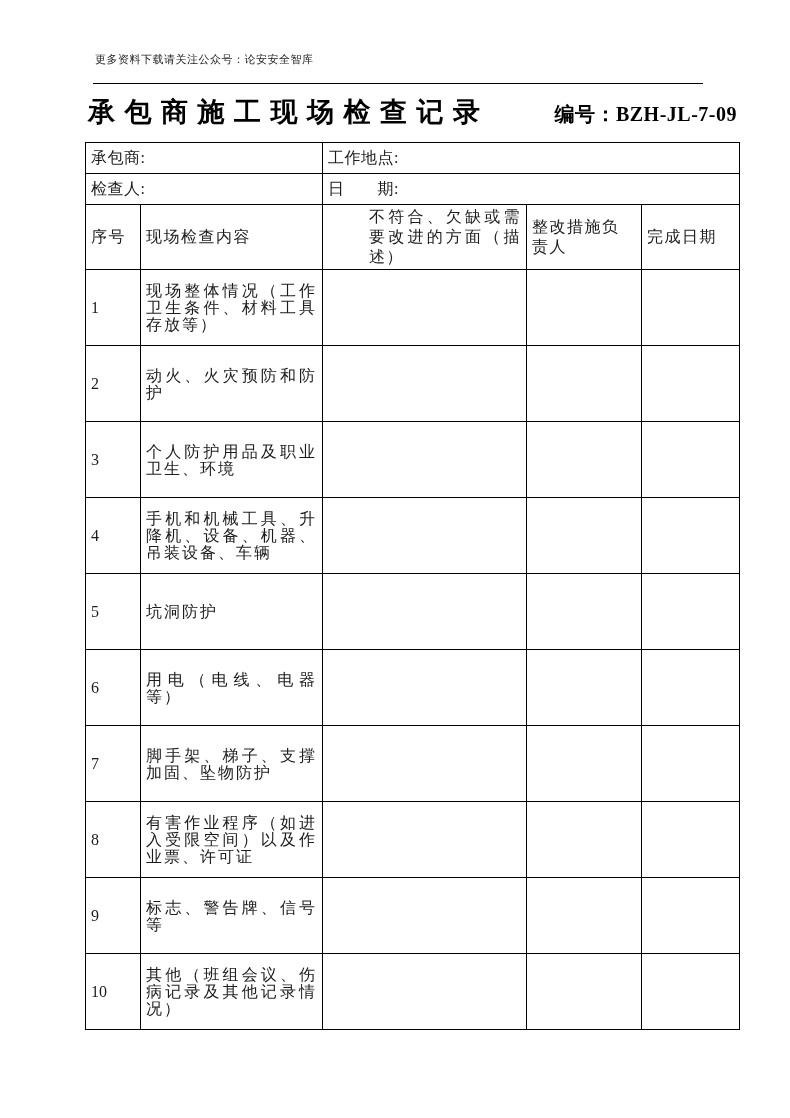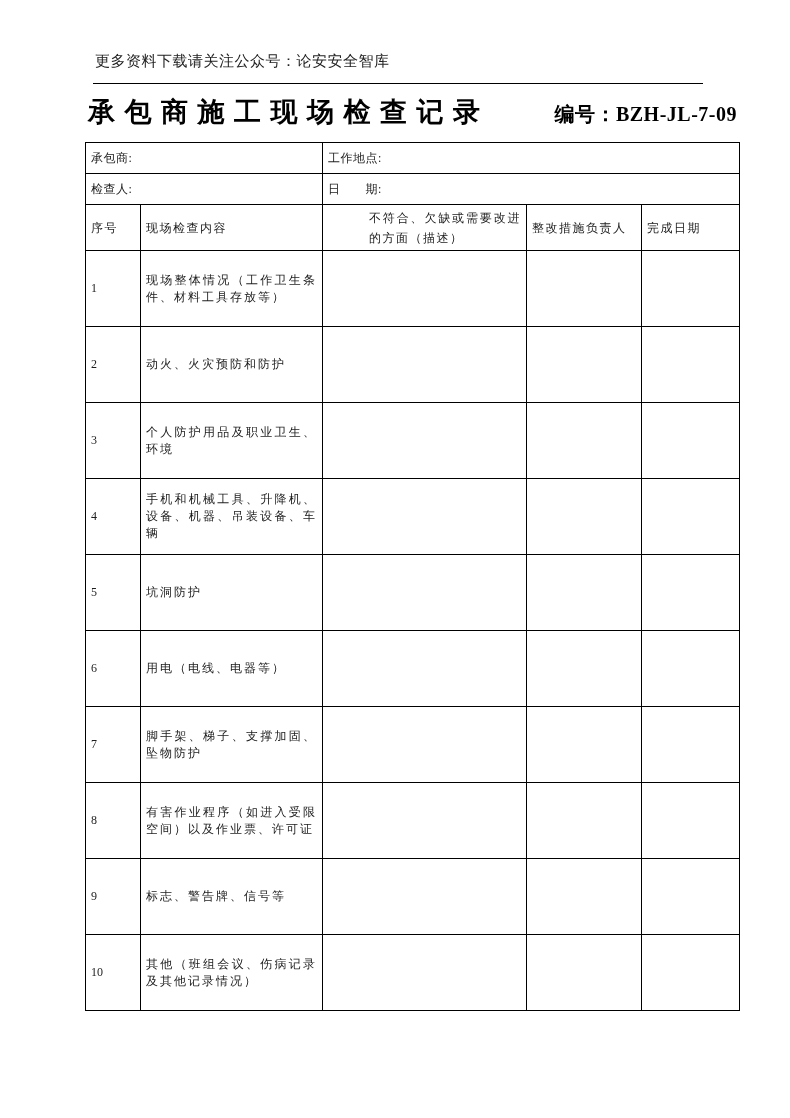--- a/index.html
+++ b/index.html
@@ -13,21 +13,21 @@
     height: 1118px;
     background: #ffffff;
     font-family: "Liberation Serif", "DejaVu Serif", serif;
     color: #1c1c1c;
     overflow: hidden;
   }
   .header-note {
     position: absolute;
     left: 95px;
     top: 52px;
-    font-size: 15px;
+    font-size: 11px;
     letter-spacing: 0.5px;
     color: #222222;
     white-space: nowrap;
   }
   .header-line {
     position: absolute;
     left: 93px;
     top: 83px;
     width: 610px;
     height: 0;
@@ -59,21 +59,21 @@
   table.form-table {
     position: absolute;
     left: 85px;
     top: 142px;
     width: 654px;
     border-collapse: collapse;
     table-layout: fixed;
   }
   table.form-table td {
     border: 1px solid #000000;
-    font-size: 12px;
+    font-size: 16px;
     color: #1c1c1c;
     vertical-align: middle;
     padding: 2px 5px;
     overflow: hidden;
   }
   tr.info-row { height: 31px; }
   tr.info-row td {
     letter-spacing: 0.5px;
     white-space: pre;
   }

